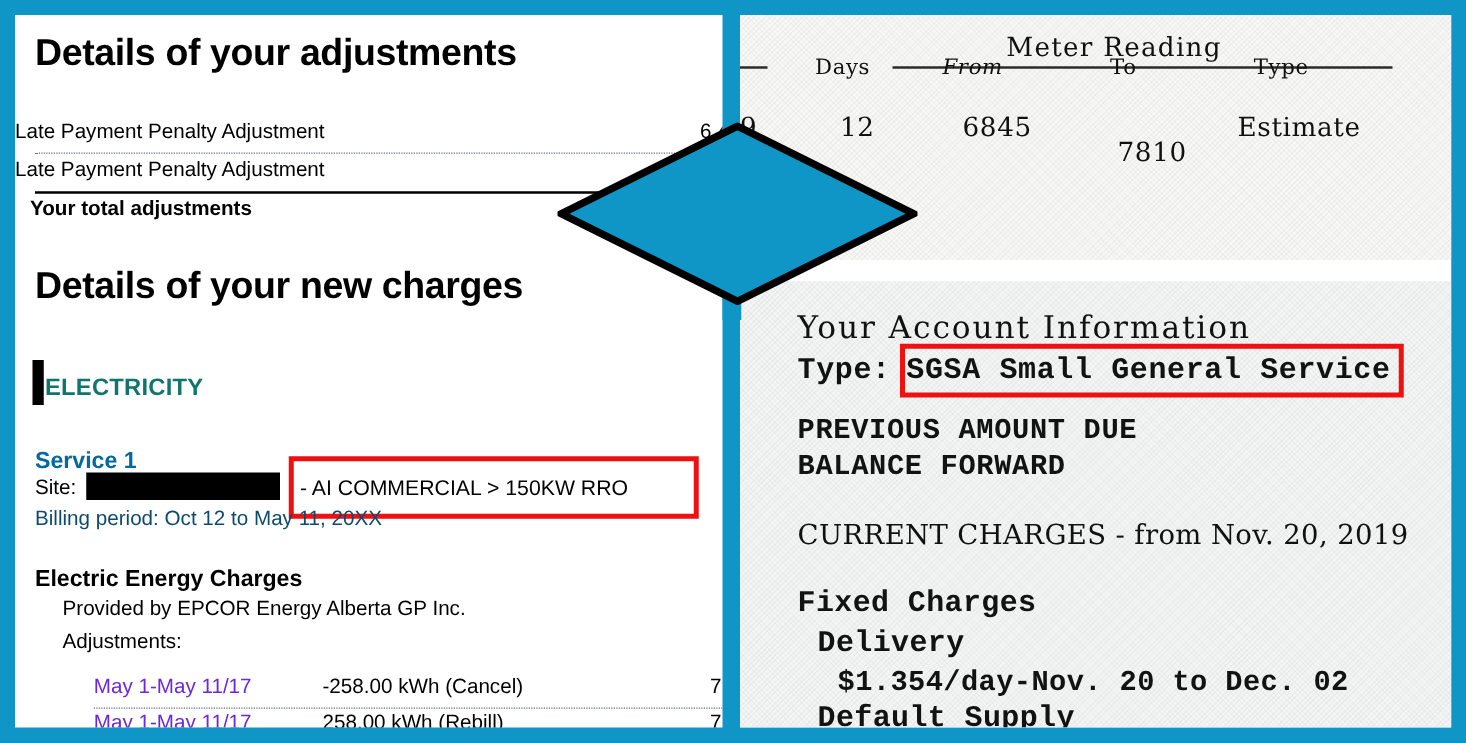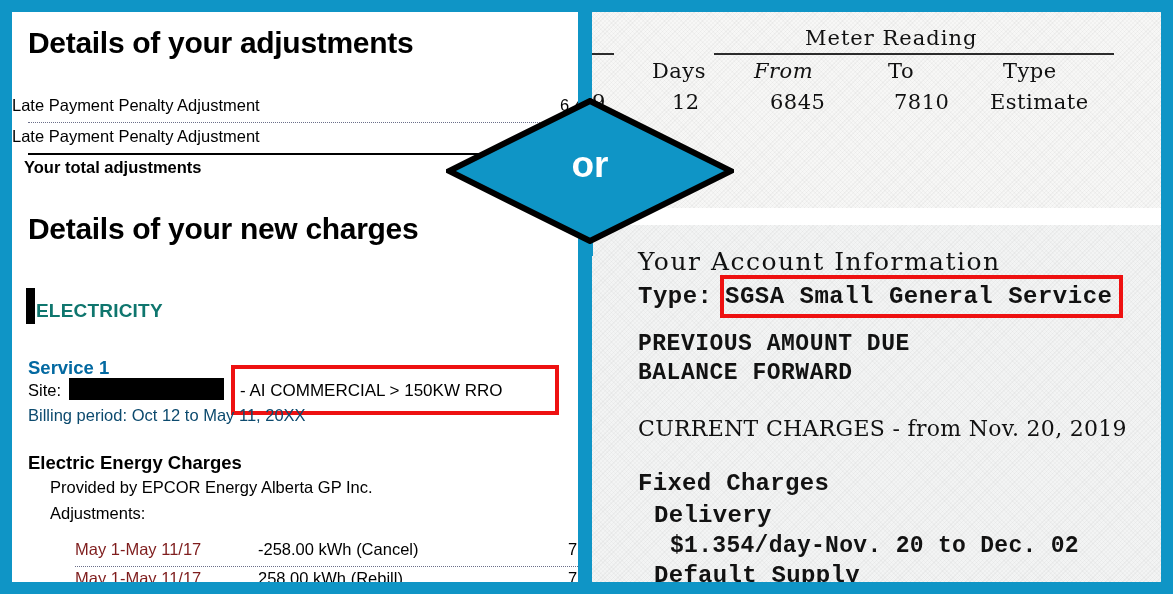--- a/index.html
+++ b/index.html
@@ -64,21 +64,21 @@
     position:absolute;border:4px solid #ee1111;background:transparent;
   }
   #site-redbox{left:219px;top:353px;width:320px;height:42px;}
 
   #billing-period{position:absolute;left:16px;top:394px;font-size:16.5px;color:#0c4a6e;white-space:nowrap;}
 
   #eec-title{position:absolute;left:16px;top:440px;font-size:18.5px;font-weight:bold;color:#000;white-space:nowrap;}
   #provided-by{position:absolute;left:38px;top:466px;font-size:16.5px;color:#000;white-space:nowrap;}
   #adjustments-label{position:absolute;left:38px;top:492px;font-size:16.5px;color:#000;white-space:nowrap;}
 
-  .adj-date{position:absolute;left:63px;font-size:16.5px;color:#7f1d1d;white-space:nowrap;}
+  .adj-date{position:absolute;left:63px;font-size:16.5px;color:#6d28d9;white-space:nowrap;}
   .adj-qty{position:absolute;left:246px;font-size:16.5px;color:#000;white-space:nowrap;text-align:right;}
   .adj-val{position:absolute;left:556px;font-size:16.5px;color:#000;white-space:nowrap;}
   .adj-sep{position:absolute;left:63px;width:513px;height:1px;border-top:1.5px dotted #6b6f8a;}
 
   
   .right-panel{
     position:absolute;left:592px;top:12px;width:569px;height:570px;
     background:#ffffff;overflow:hidden;
   }
   .scan{
@@ -98,21 +98,21 @@
   }
   .mono-serif{
     font-family:"DejaVu Serif","Liberation Serif",serif;
     color:#111;white-space:nowrap;position:absolute;
   }
 
   #mr-title{left:213px;top:14px;font-size:21px;letter-spacing:1px;}
   #mr-underline{position:absolute;left:122px;top:41px;width:400px;height:0;border-top:2px solid #2c2c2c;}
   #mr-underline-left{position:absolute;left:0px;top:41px;width:22px;height:0;border-top:2px solid #2c2c2c;}
 
-  .mr-head{font-size:21px;letter-spacing:0.5px;top:47px;}
+  .mr-head{font-size:17px;letter-spacing:0.5px;top:32px;}
   .mr-cell{font-size:21px;letter-spacing:0.5px;top:78px;}
 
   #acct-title{left:46px;top:22px;font-size:25px;letter-spacing:1.5px;}
   #acct-type-label{left:46px;top:58px;font-size:24px;letter-spacing:0.5px;font-weight:bold;}
   #acct-type-value{left:133px;top:58px;font-size:24px;letter-spacing:0.5px;font-weight:bold;}
   #acct-redbox{left:128px;top:50px;width:395px;height:35px;}
 
   #prev-amt{left:46px;top:106px;font-size:23px;letter-spacing:0.5px;font-weight:bold;}
   #bal-fwd{left:46px;top:135px;font-size:23px;letter-spacing:0.5px;font-weight:bold;}
   #cur-charges{left:46px;top:191px;font-size:22px;letter-spacing:0.3px;}
@@ -194,21 +194,21 @@
       <div id="mr-underline-left"></div>
 
       <div class="mono-serif mr-head" style="left:60px;">Days</div>
       <div class="mono-serif mr-head" style="left:162px;font-style:italic;">From</div>
       <div class="mono-serif mr-head" style="left:296px;">To</div>
       <div class="mono-serif mr-head" style="left:411px;">Type</div>
 
       <div class="mono-serif mr-cell" style="left:0px;">9</div>
       <div class="mono-serif mr-cell" style="left:80px;">12</div>
       <div class="mono-serif mr-cell" style="left:178px;">6845</div>
-      <div class="mono-serif mr-cell" style="left:302px;">7810</div>
+      <div class="mono-serif mr-cell" style="left:302px;margin-top:20px;">7810</div>
       <div class="mono-serif mr-cell" style="left:398px;">Estimate</div>
     </div>
 
     <div class="scan" id="scan-bottom">
       <div class="mono-serif" id="acct-title">Your Account Information</div>
 
       <div class="mono" id="acct-type-label">Type:</div>
       <div class="mono" id="acct-type-value">SGSA Small General Service</div>
       <div class="redbox" id="acct-redbox"></div>
 
@@ -224,16 +224,15 @@
 
     </div>
 
   </div>
 
   <div class="diamond-tail"></div>
   <div class="diamond-wrap">
     <svg class="diamond-svg" width="288" height="146" viewBox="0 0 288 146">
       <polygon points="144,3 285,73 144,143 3,73" fill="#0f95c6" stroke="#000000" stroke-width="6"></polygon>
     </svg>
-    <div id="or-text">or</div>
   </div>
 
 </div>
 
 </body></html>

